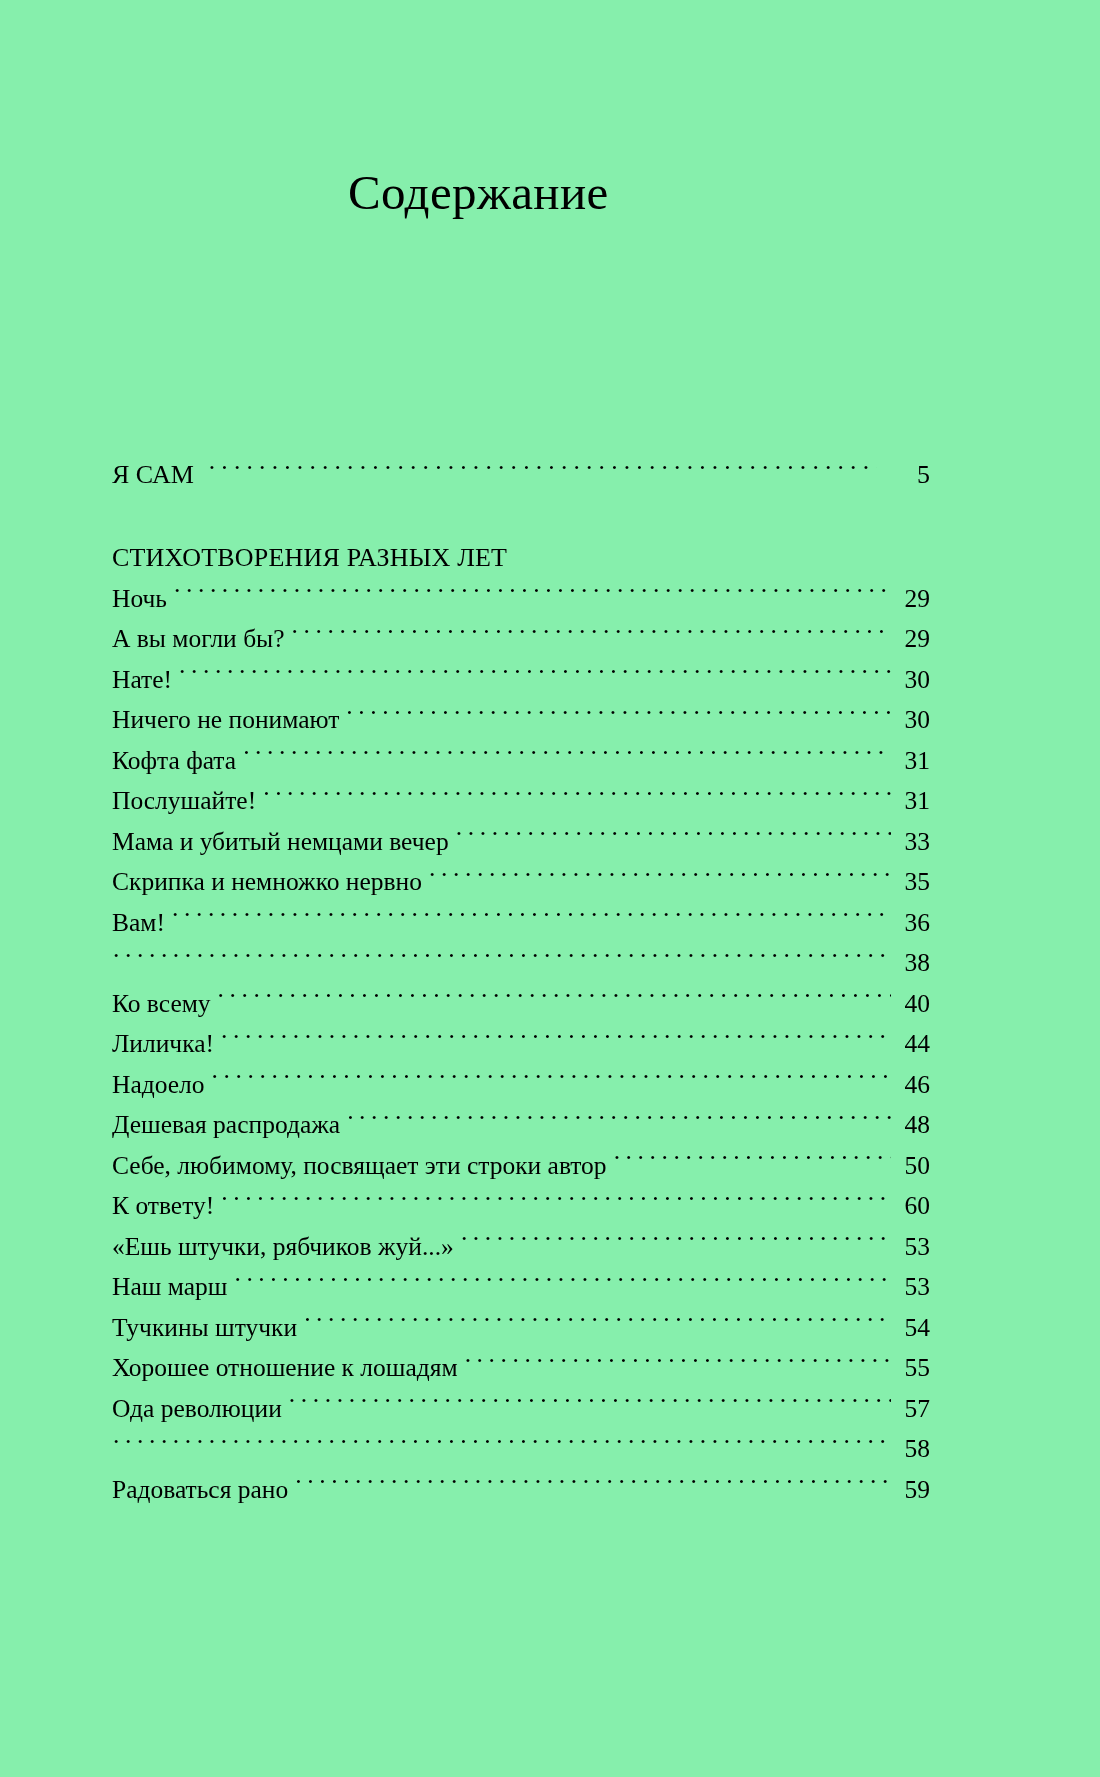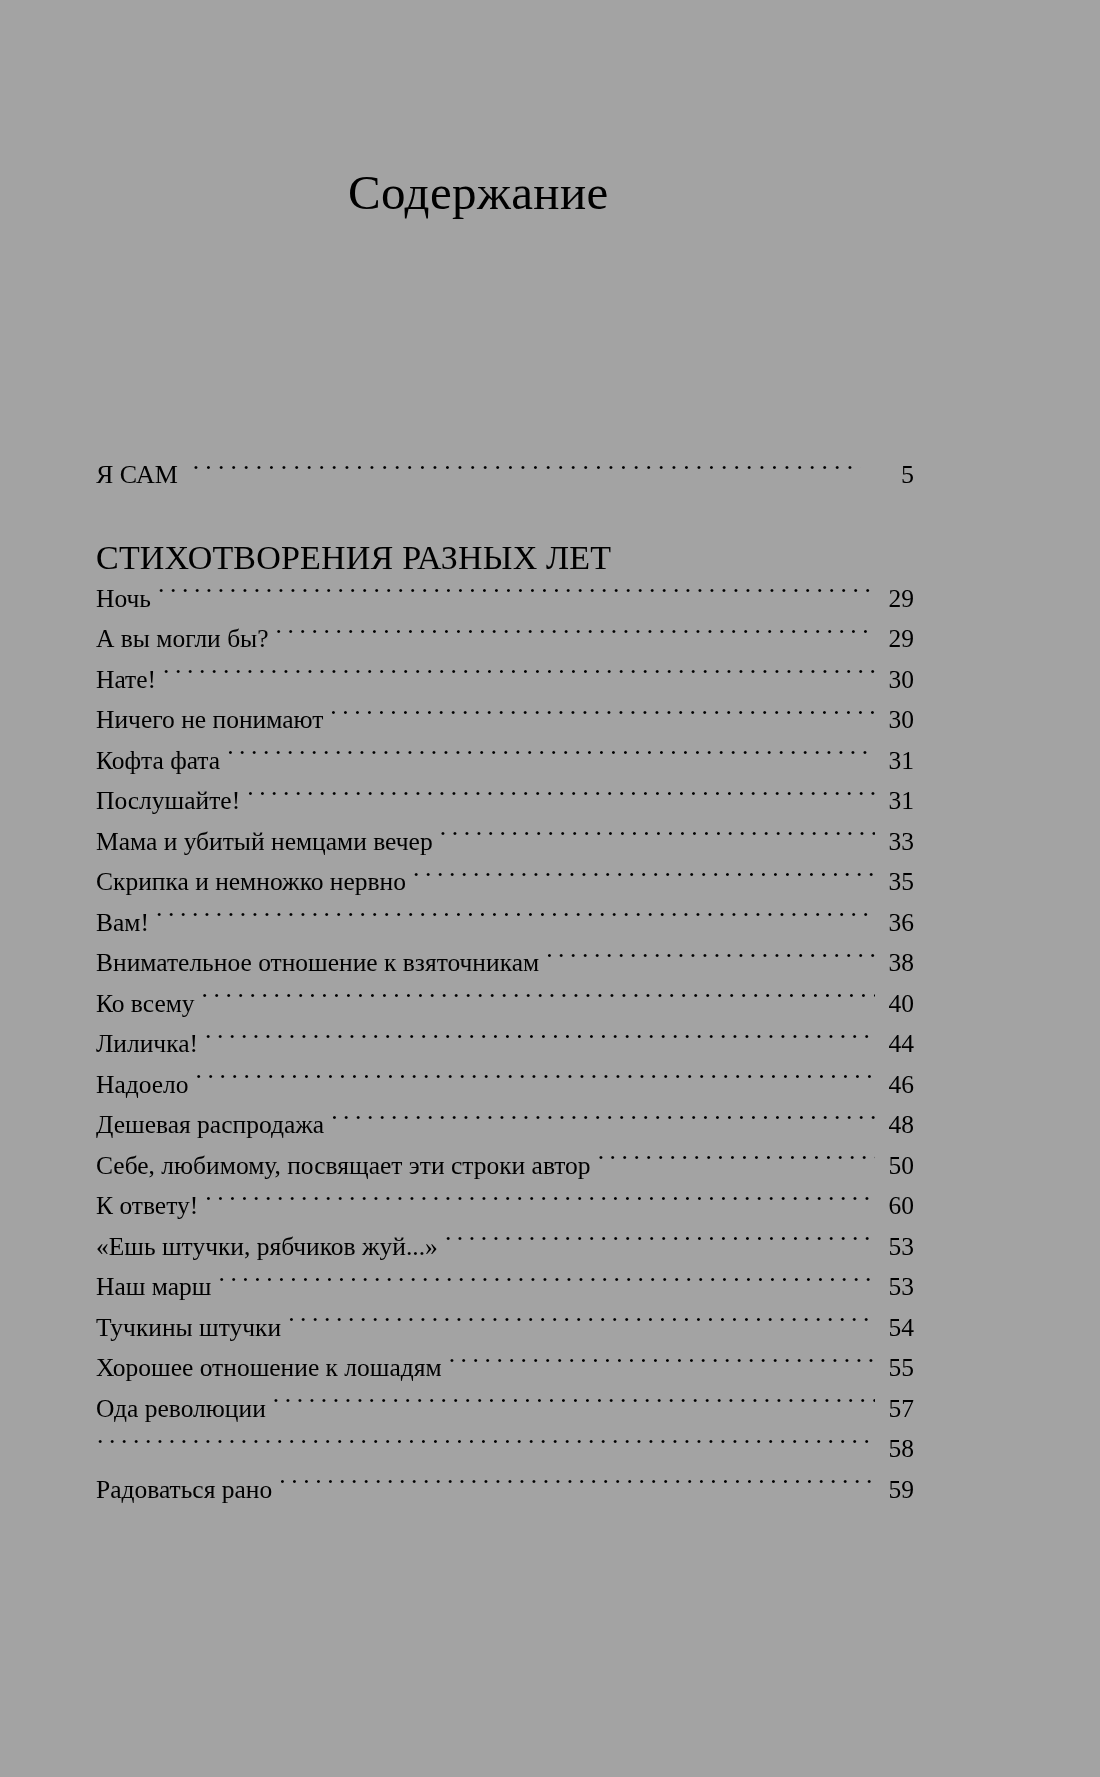--- a/index.html
+++ b/index.html
@@ -15,39 +15,39 @@
     color: #000000;
     position: relative;
     overflow: hidden;
   }
 
   .page {
     position: absolute;
     left: 0; top: 0;
     width: 1100px;
     height: 1777px;
-    background: #a3a3a3;
+    background: #86efac;
   }
 
   
   .toc-title {
     position: absolute;
     left: 348px;
     top: 168px;
     font-size: 49px;
     line-height: 1.0;
     letter-spacing: 0.4px;
     font-weight: 400;
     white-space: nowrap;
   }
 
   
   .toc-body {
     position: absolute;
-    left: 96px;
+    left: 112px;
     top: 455px;
     width: 818px;
   }
 
   
   .entry {
     display: flex;
     align-items: baseline;
     width: 100%;
     font-size: 25.5px;
@@ -92,21 +92,21 @@
   }
   .entry.lead-entry .etitle { padding-right: 14px; }
   .entry.lead-entry .epage {
     min-width: 52px;
     padding-left: 0;
   }
   .entry.lead-entry .leader::after { letter-spacing: 6.2px; }
 
   
   .section-heading {
-    font-size: 34px;
+    font-size: 26px;
     line-height: 40.5px;
     letter-spacing: 0.2px;
     white-space: nowrap;
   }
 
   .gap-after-lead { height: 43px; }
 </style>
 </head>
 <body>
 
@@ -166,21 +166,20 @@
           <span class="etitle">Скрипка и немножко нервно</span>
           <span class="leader"></span>
           <span class="epage">35</span>
         </div>
         <div class="entry">
           <span class="etitle">Вам!</span>
           <span class="leader"></span>
           <span class="epage">36</span>
         </div>
         <div class="entry">
-          <span class="etitle">Внимательное отношение к взяточникам</span>
           <span class="leader"></span>
           <span class="epage">38</span>
         </div>
         <div class="entry">
           <span class="etitle">Ко всему</span>
           <span class="leader"></span>
           <span class="epage">40</span>
         </div>
         <div class="entry">
           <span class="etitle">Лиличка!</span>

